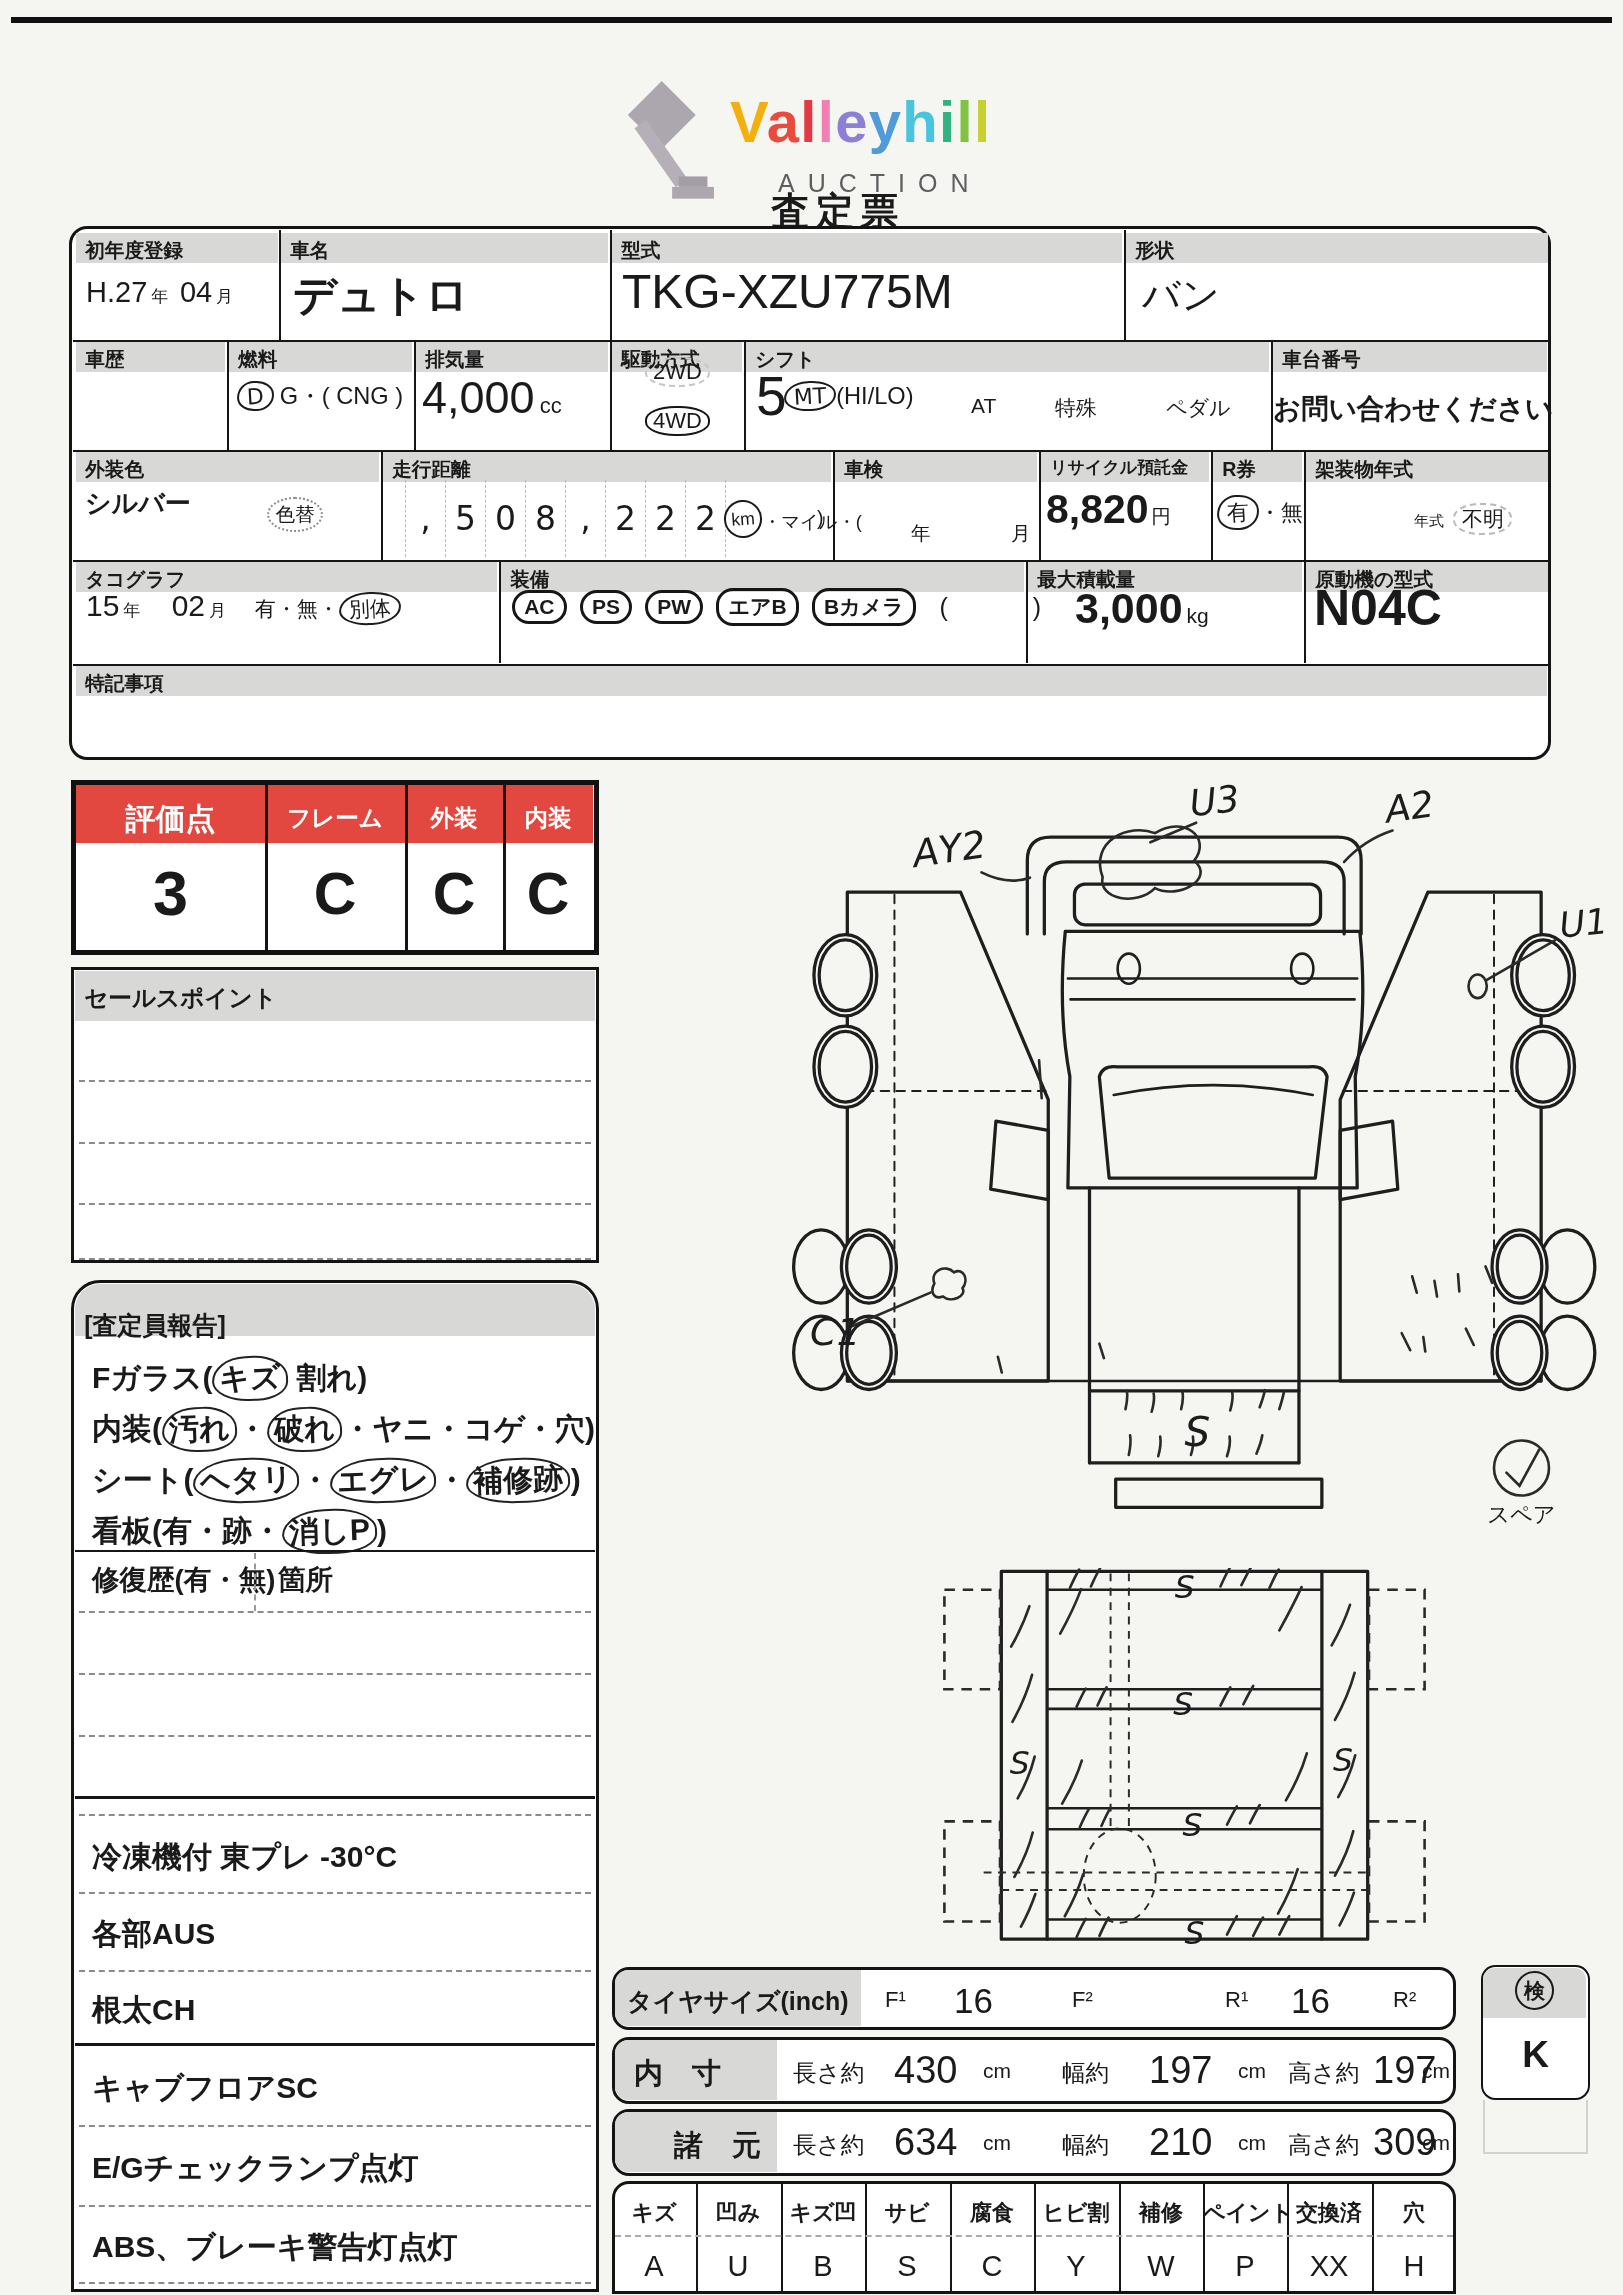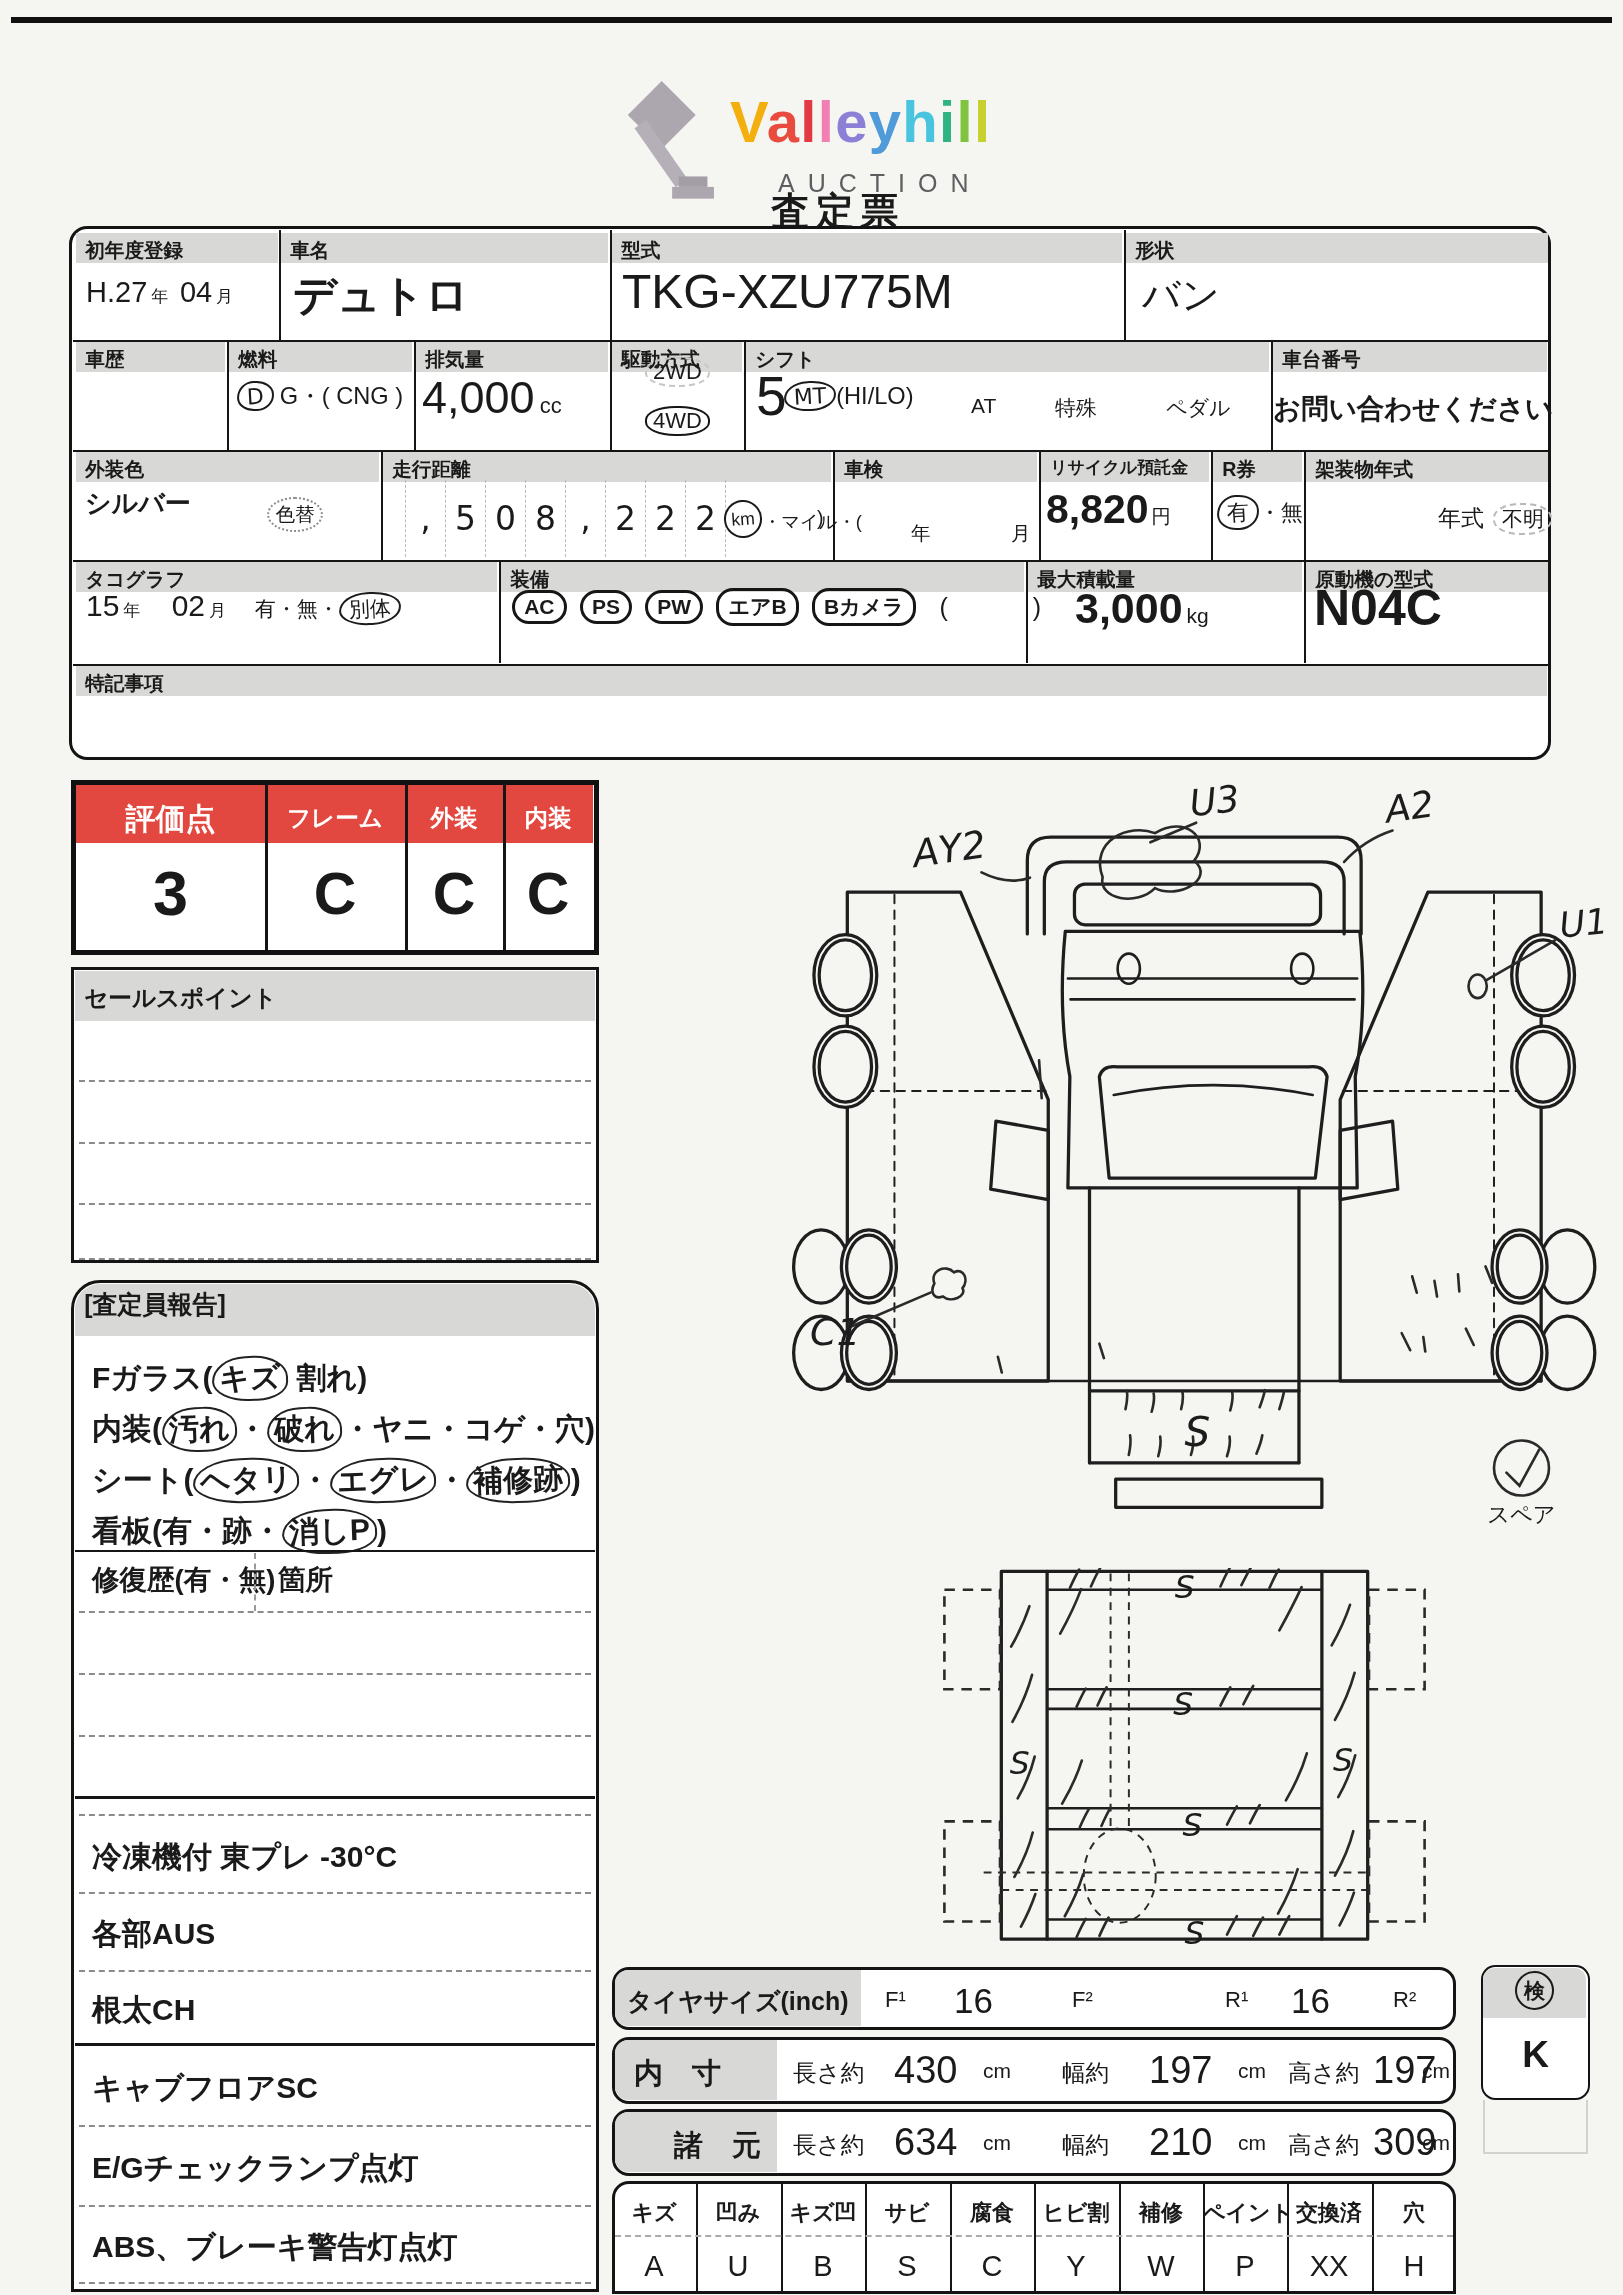--- a/index.html
+++ b/index.html
@@ -146,21 +146,21 @@
   <div class="val" style="left:817px;top:507px;font-size:19.6px;">)</div>
   <div class="val" style="left:911px;top:520px;font-size:19.6px;">年</div>
   <div class="val" style="left:1011px;top:520px;font-size:19.6px;">月</div>
   <div class="val" style="left:1046px;top:486px;">
     <span style="font-size:41px;font-weight:600;">8,820</span><span style="font-size:19.6px;margin-left:2.6px;">円</span>
   </div>
   <div class="val" style="left:1217px;top:495px;font-size:22px;">
     <span class="ov hand">有</span><span>・無</span>
   </div>
   <div class="val" style="left:1414px;top:503px;">
-    <span style="font-size:23px;margin-left:24px;">年式</span>
+    <span style="font-size:15px;">年式</span>
     <span class="ovf" style="font-size:21px;margin-left:6.5px;border-color:#b9b9b7;">不明</span>
   </div>
 
   <div class="val" style="left:86px;top:589px;font-size:30px;display:flex;align-items:baseline;">
     <span>15</span>
       <span class="sm">年</span>
     <span style="margin-left:19.6px;">02</span>
       <span class="sm">月</span>
     <span style="font-size:21px;margin-left:17px;">有・無・</span>
     <span class="ov hand" style="font-size:21px;">別体</span>
@@ -194,21 +194,21 @@
   <div class="rval" style="left:503px;top:860px;width:90px;font-size:59px;">C</div>
 
   <div class="a" style="left:71px;top:967px;width:528px;height:296px;background:#fff;border:3.9px solid #141414;box-sizing:border-box;"></div>
   <div class="band lbl" style="left:75px;top:971px;width:520px;height:50px;font-size:23.6px;padding-top:10.5px;">セールスポイント</div>
   <div class="dh" style="left:79px;top:1080px;width:512px;"></div>
   <div class="dh" style="left:79px;top:1142px;width:512px;"></div>
   <div class="dh" style="left:79px;top:1203px;width:512px;"></div>
   <div class="dh" style="left:79px;top:1258px;width:512px;"></div>
 
   <div class="a" style="left:71px;top:1280px;width:528px;height:1012px;background:#fff;border:3.9px solid #141414;border-radius:29px 29px 0 0;box-sizing:border-box;"></div>
-  <div class="band lbl" style="left:75px;top:1284px;width:520px;height:52px;font-size:25px;padding-top:4px;border-radius:25px 25px 0 0;">[査定員報告]</div>
+  <div class="band lbl" style="left:75px;top:1284px;width:520px;height:52px;font-size:25px;padding-top:25px;border-radius:25px 25px 0 0;">[査定員報告]</div>
 
   <div class="note" style="top:1356px;">
     <span>Fガラス(</span><span class="ovr">キズ</span><span> 割れ)</span>
   </div>
   <div class="note" style="top:1407px;">
     <span>内装(</span><span class="ovr">汚れ</span><span>・</span><span class="ovr">破れ</span><span>・ヤニ・コゲ・穴)</span>
   </div>
   <div class="note" style="top:1458px;">
     <span>シート(</span><span class="ovr">ヘタリ</span><span>・</span><span class="ovr">エグレ</span><span>・</span><span class="ovr">補修跡</span><span>)</span>
   </div>

